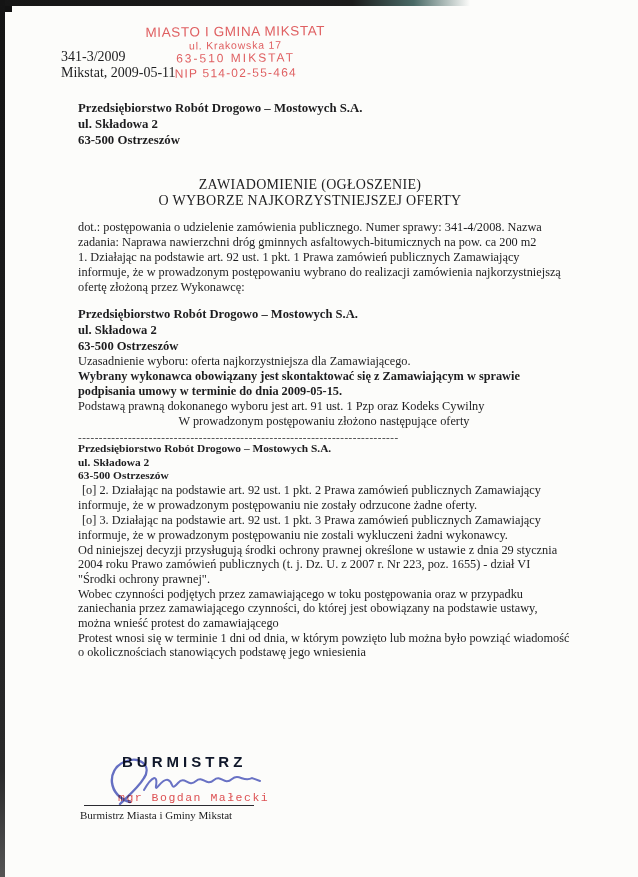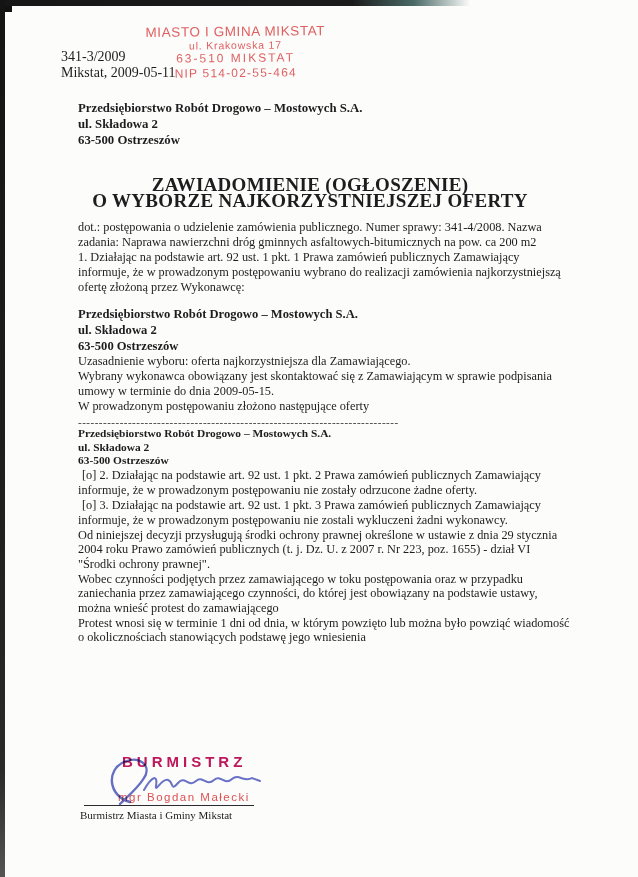--- a/index.html
+++ b/index.html
@@ -31,50 +31,50 @@
     opacity:0.92;
   }
   .stamp .s1{font-size:13.5px;letter-spacing:0.6px;line-height:15px;}
   .stamp .s2{font-size:10.5px;letter-spacing:0.8px;line-height:12px;}
   .stamp .s3{font-size:12px;letter-spacing:2px;line-height:15px;}
   .stamp .s4{font-size:12px;letter-spacing:1.2px;line-height:15px;}
 
   .recipient{position:absolute;left:78px;top:100px;font-weight:bold;font-size:12.8px;line-height:16px;}
 
   .title{position:absolute;left:40px;top:177px;width:540px;text-align:center;
-    font-weight:bold;font-size:19px;line-height:15.5px;letter-spacing:0.3px;}
+    font-weight:normal;font-size:14px;line-height:15.5px;letter-spacing:0.3px;}
 
   
   .bodyflow{position:absolute;left:78px;top:220px;width:492px;font-size:12.3px;line-height:15px;}
   .bodyflow p{margin:0;}
   .re-italic{}
   .p1{margin-top:12px;}
   .winner{margin-top:11px;font-weight:bold;line-height:16px;font-size:12.6px;}
   .just{margin-top:9px;}
-  .contact{margin-top:7px;}
+  .contact{margin-top:7px;font-weight:bold;}
   .legal{margin-top:10px;}
-  .offersintro{margin-top:10px;}
+  .offersintro{margin-top:10px;text-align:center;}
   .sep{margin-top:1px;width:320px;height:12px;overflow:hidden;white-space:nowrap;
     font-size:11px;letter-spacing:0.5px;color:#2a2a2c;}
   .offer1{font-weight:bold;font-size:11.4px;line-height:13.5px;}
   .p2{margin-top:20px;text-indent:4px;}
   .p3{margin-top:0;text-indent:4px;}
   .remhead{margin-top:5px;}
   .rem{line-height:14.7px;}
 
   
   .mayorstamp{
     position:absolute;left:122px;top:753px;
     font-family:"Liberation Sans", sans-serif;
     font-weight:bold;font-size:15px;letter-spacing:4px;
-    color:#be185d;mix-blend-mode:multiply;
+    color:#0f172a;mix-blend-mode:multiply;
   }
   .mayorname{
     position:absolute;left:118px;top:791px;
-    font-family:Liberation Sans, sans-serif;
+    font-family:Liberation Mono, monospace;
     font-size:11.5px;letter-spacing:1.5px;
     color:#e05356;mix-blend-mode:multiply;white-space:nowrap;
   }
   .scribble{position:absolute;left:100px;top:752px;mix-blend-mode:multiply;}
   .sigrule{position:absolute;left:84px;top:805px;width:170px;border-top:1.6px solid #2a2a30;}
   .signerrole{position:absolute;left:80px;top:809px;font-size:11px;}
 </style>
 </head>
 <body>
 
@@ -116,20 +116,21 @@
     <div class="winner">
       <div>Przedsiębiorstwo Robót Drogowo – Mostowych S.A.</div>
       <div>ul. Składowa 2</div>
       <div>63-500 Ostrzeszów</div>
     </div>
 
     <p class="just">Uzasadnienie wyboru:  oferta najkorzystniejsza dla Zamawiającego.</p>
 
     <p class="contact">Wybrany wykonawca obowiązany jest skontaktować się z Zamawiającym w sprawie podpisania umowy w terminie do dnia 2009-05-15.</p>
 
+    <p class="legal">Podstawą prawną dokonanego wyboru jest art. 91 ust. 1 Pzp oraz Kodeks Cywilny</p>
 
     <p class="offersintro">W prowadzonym postępowaniu złożono następujące oferty</p>
 
     <div class="sep">--------------------------------------------------------------------------------------------------------------</div>
 
     <div class="offer1">
       <div>Przedsiębiorstwo Robót Drogowo – Mostowych S.A.</div>
       <div>ul. Składowa 2</div>
       <div>63-500 Ostrzeszów</div>
     </div>

